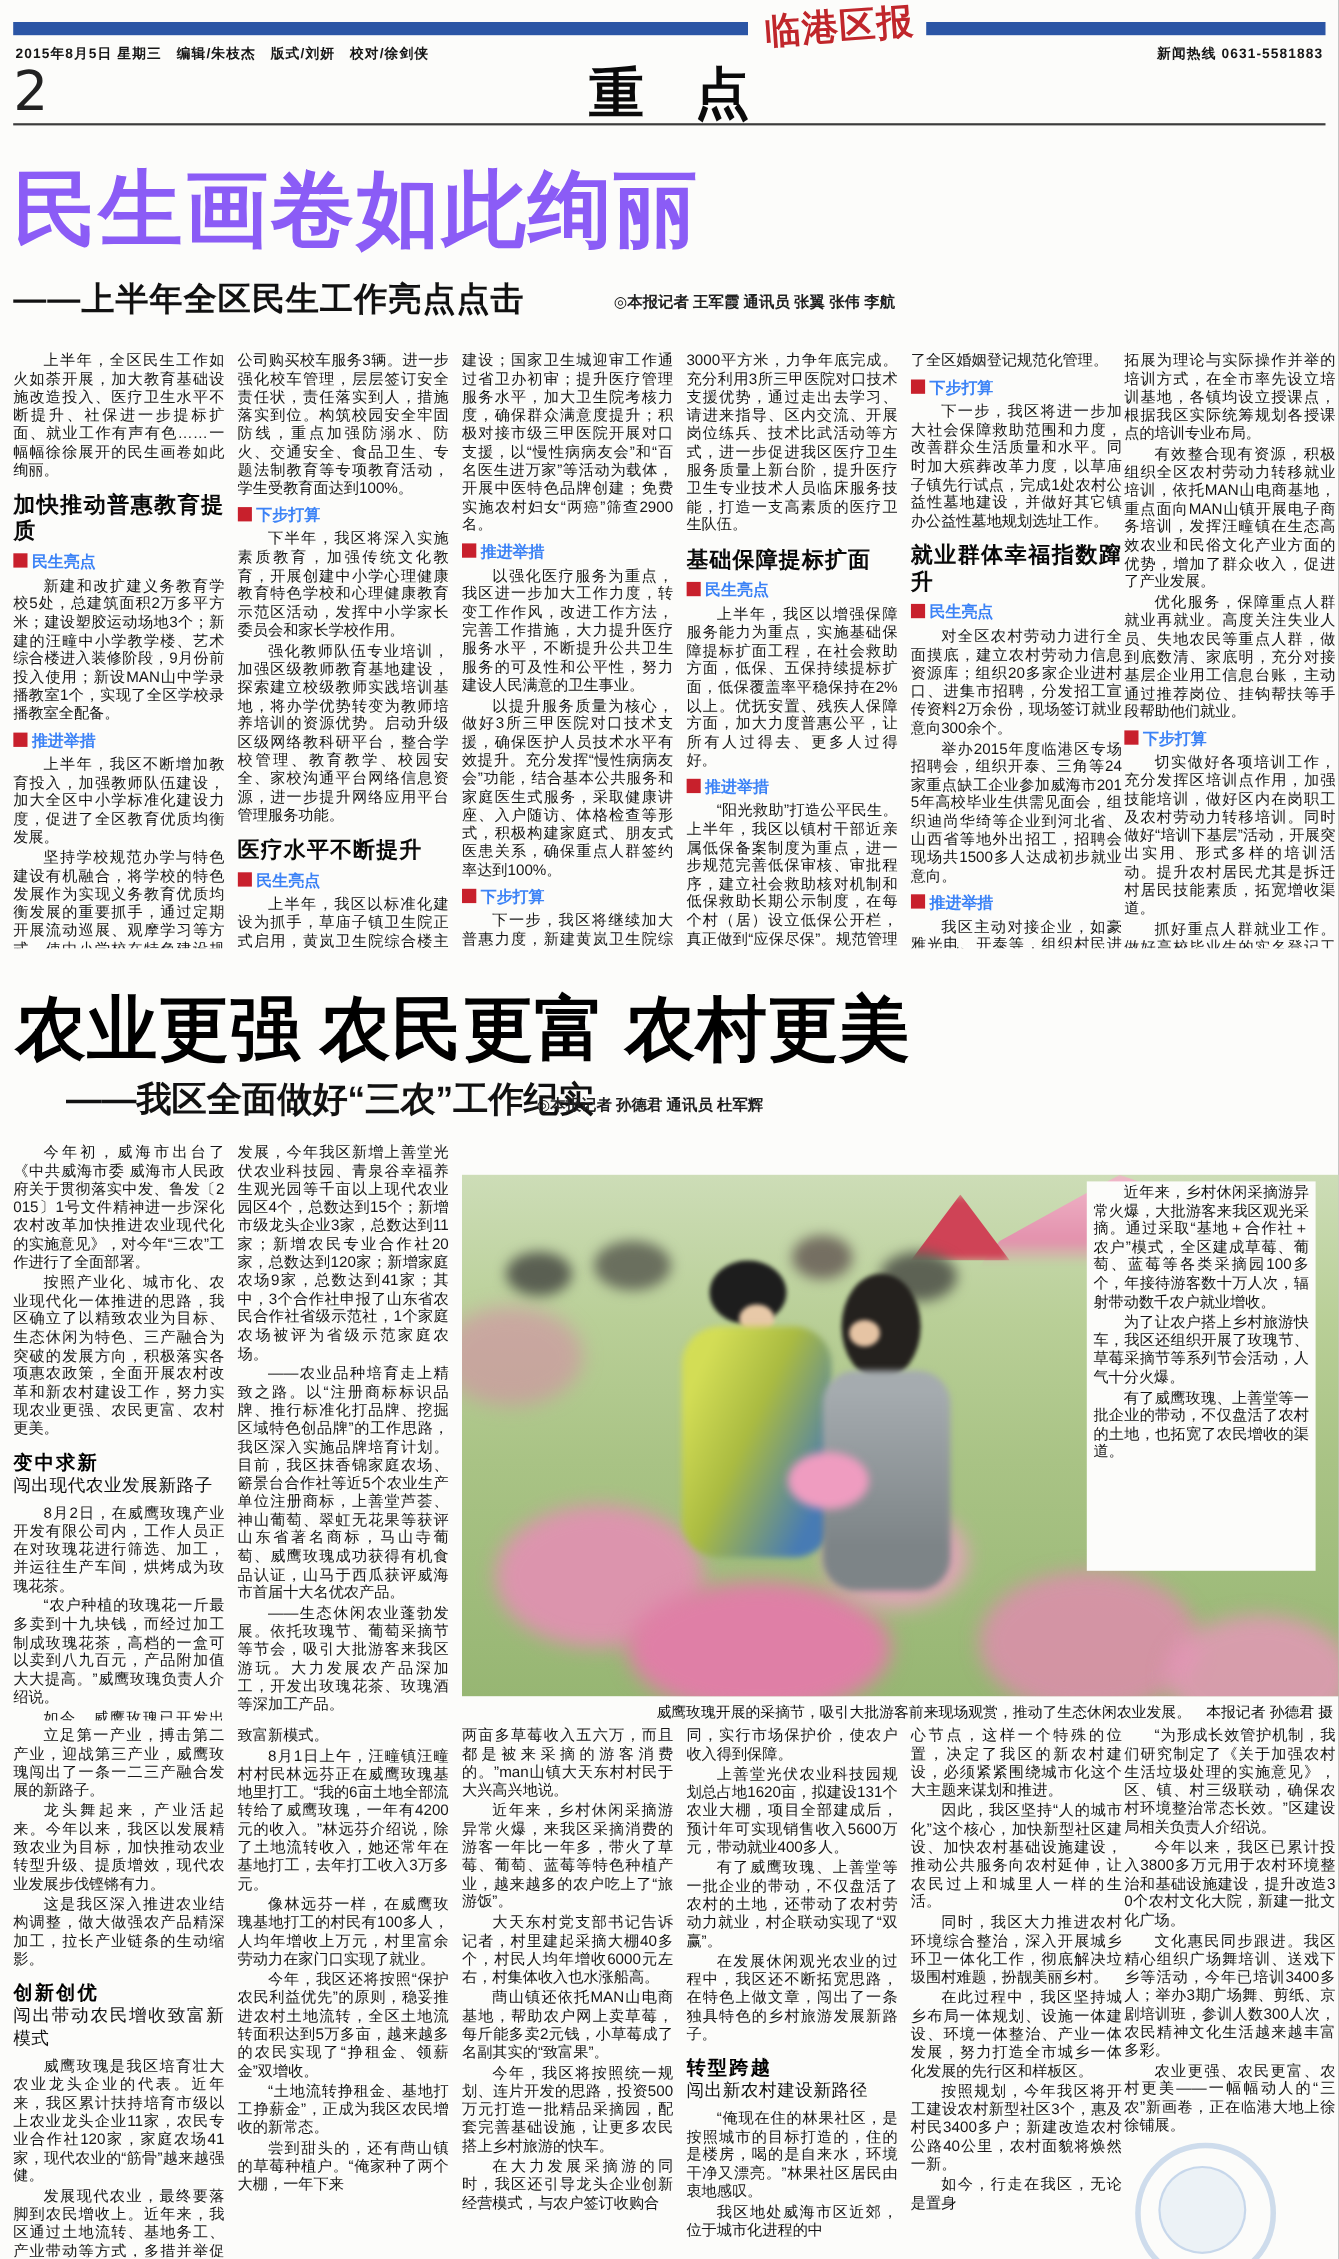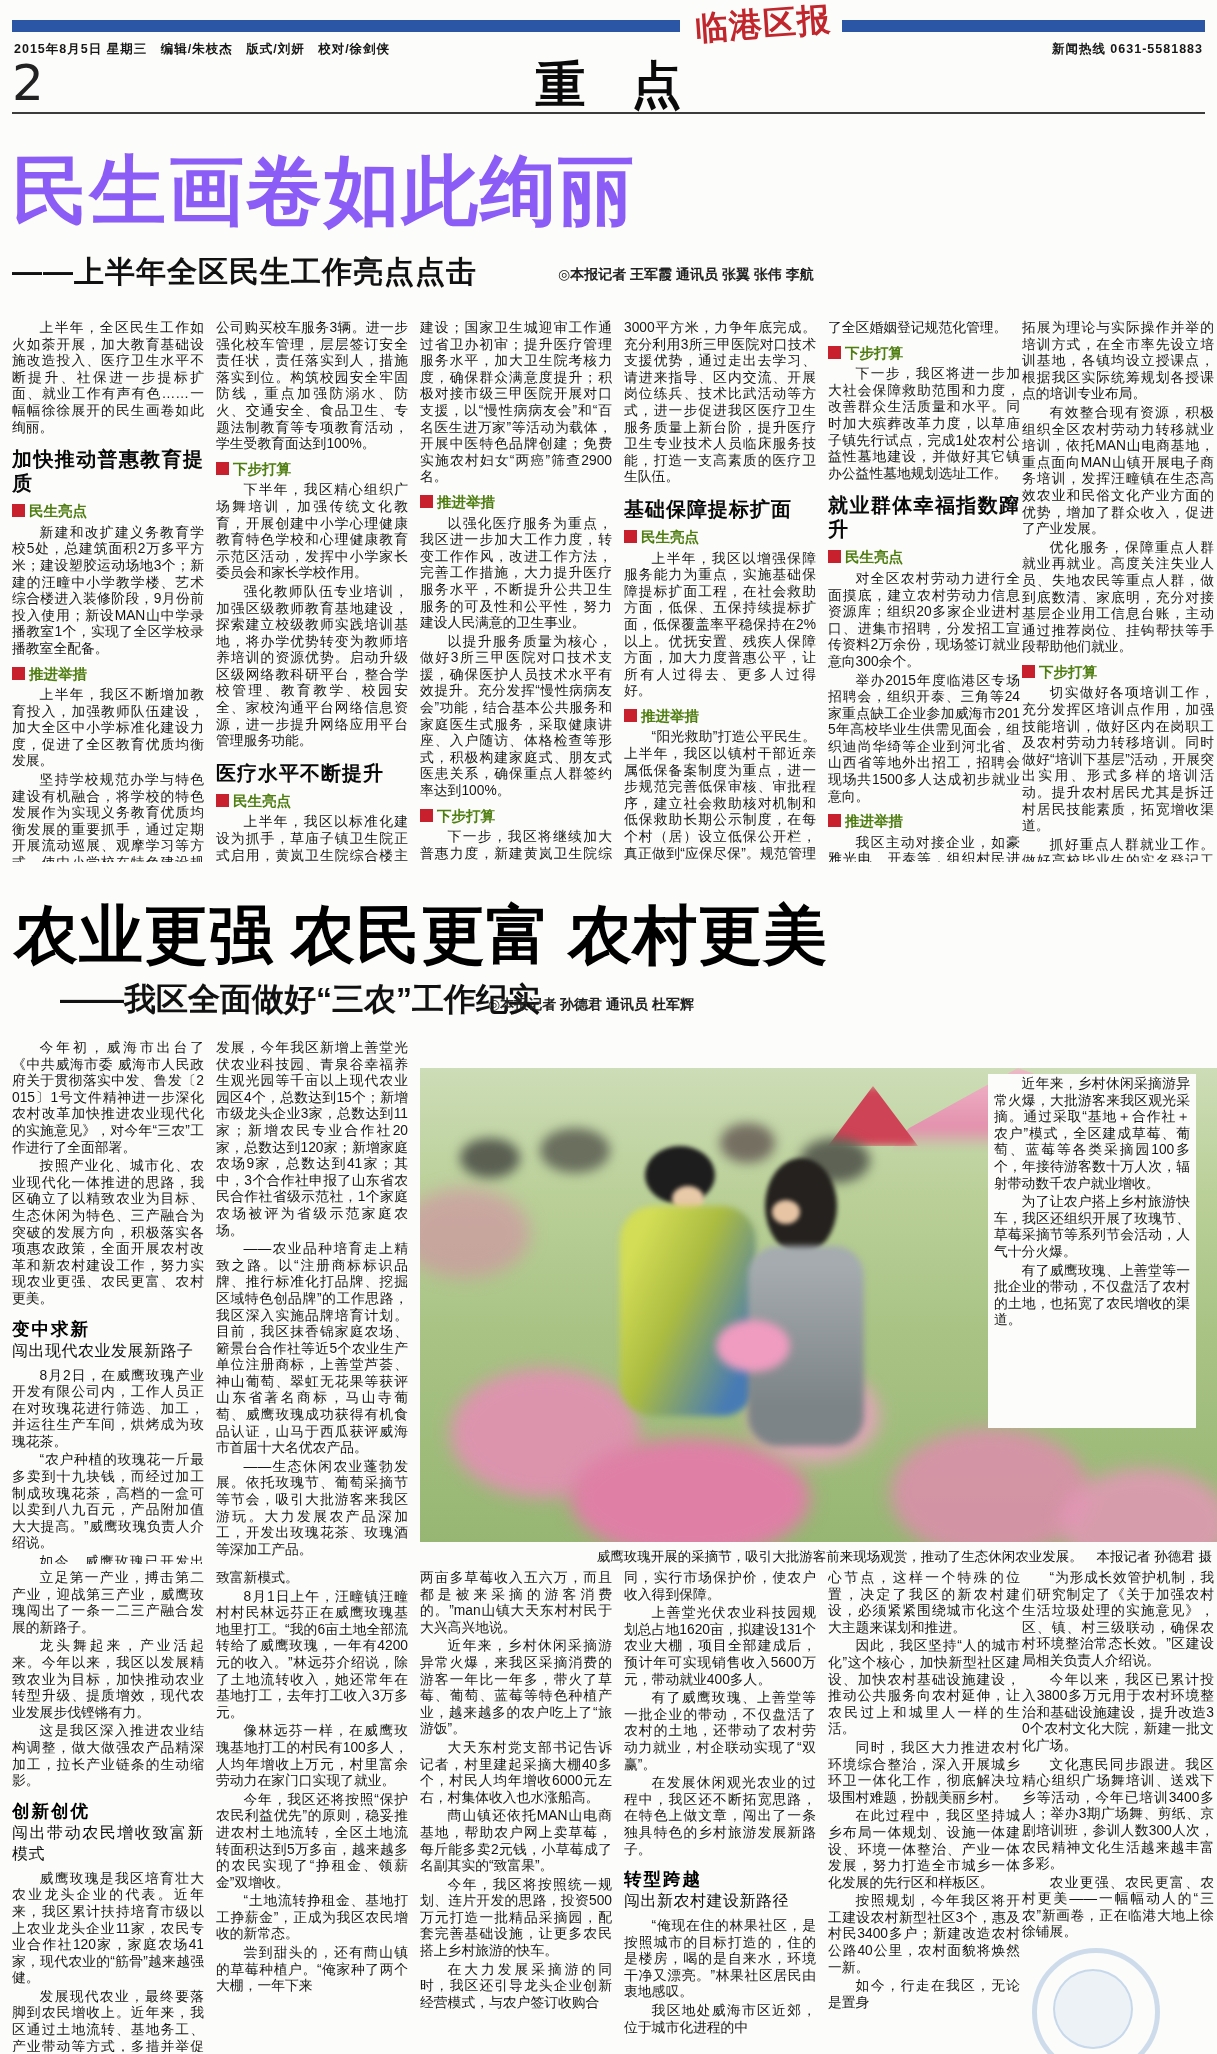--- a/index.html
+++ b/index.html
@@ -31,21 +31,21 @@
   
   .col{position:absolute;width:192px;overflow:hidden;font-size:13.8px;line-height:16.6px;
        text-align:justify;text-justify:inter-ideograph;word-break:break-all;}
   .c1{left:12px}.c2{left:216px}.c3{left:420px}.c4{left:624px}.c5{left:828px}.c6{left:1022px}
   .a1col{top:320px;height:542px;}
   .a2u{top:1040px;height:524px;}
   .a2l{top:1570px;height:482px;}
   .para{margin:0 0 2px 0;text-indent:2em;}
   .para.cont{text-indent:0;}
   .sec-head{margin:11px 0 7px 0;font-size:20px;line-height:24px;font-weight:900;letter-spacing:1px;color:#090909;}
-  .blabel{margin:8px 0 5px 0;font-size:14.5px;font-weight:bold;color:#4d7c0f;}
+  .blabel{margin:8px 0 5px 0;font-size:14.5px;font-weight:bold;color:#3b82f6;}
   .sq{display:inline-block;width:13px;height:13px;background:#c8202c;margin-right:4px;vertical-align:-1px;}
   .subhead2{margin:10px 0 7px 0;}
   .subhead2 b{display:block;font-size:17.5px;line-height:22px;letter-spacing:2px;color:#000;}
   .subhead2 span{display:block;font-size:16px;line-height:21px;color:#111;letter-spacing:.5px;}
   
   .photo{position:absolute;left:420px;top:1068px;width:896px;height:474px;overflow:hidden;
          background:linear-gradient(180deg,#cdddb7 0%,#b9cf97 28%,#a9c385 55%,#97b673 100%);}
   .blob{position:absolute;border-radius:50%;filter:blur(9px);}
   .tent{position:absolute;left:468px;top:0;width:260px;height:86px;filter:blur(3px);
         background:linear-gradient(180deg,#efb3c6 10%,#e391ad 70%,transparent 95%);
@@ -85,21 +85,21 @@
       <h3 class="sec-head">加快推动普惠教育提质</h3>
       <div class="blabel"><span class="sq"></span><span>民生亮点</span></div>
       <p class="para">新建和改扩建义务教育学校5处，总建筑面积2万多平方米；建设塑胶运动场地3个；新建的汪疃中小学教学楼、艺术综合楼进入装修阶段，9月份前投入使用；新设MAN山中学录播教室1个，实现了全区学校录播教室全配备。</p>
       <div class="blabel"><span class="sq"></span><span>推进举措</span></div>
       <p class="para">上半年，我区不断增加教育投入，加强教师队伍建设，加大全区中小学标准化建设力度，促进了全区教育优质均衡发展。</p>
       <p class="para">坚持学校规范办学与特色建设有机融合，将学校的特色发展作为实现义务教育优质均衡发展的重要抓手，通过定期开展流动巡展、观摩学习等方式，使中小学校在特色建设规划、课程建设、师资建设、学校文化等方面取得显著的成效。</p>
     </div>
   <div class="col a1col c2">
       <p class="para cont">公司购买校车服务3辆。进一步强化校车管理，层层签订安全责任状，责任落实到人，措施落实到位。构筑校园安全牢固防线，重点加强防溺水、防火、交通安全、食品卫生、专题法制教育等专项教育活动，学生受教育面达到100%。</p>
       <div class="blabel"><span class="sq"></span><span>下步打算</span></div>
-      <p class="para">下半年，我区精心组织广场舞培训，加强传统文化教育，开展创建中小学心理健康教育特色学校和心理健康教育示范区活动，发挥中小学家长委员会和家长学校作用。</p>
+      <p class="para">下半年，我区将深入实施素质教育，加强传统文化教育，开展创建中小学心理健康教育特色学校和心理健康教育示范区活动，发挥中小学家长委员会和家长学校作用。</p>
       <p class="para">强化教师队伍专业培训，加强区级教师教育基地建设，探索建立校级教师实践培训基地，将办学优势转变为教师培养培训的资源优势。启动升级区级网络教科研平台，整合学校管理、教育教学、校园安全、家校沟通平台网络信息资源，进一步提升网络应用平台管理服务功能。</p>
       <h3 class="sec-head">医疗水平不断提升</h3>
       <div class="blabel"><span class="sq"></span><span>民生亮点</span></div>
       <p class="para">上半年，我区以标准化建设为抓手，草庙子镇卫生院正式启用，黄岚卫生院综合楼主体完工，完成农村急救站建设；配合好全市智慧医疗项目启动及人口健康信息化</p>
     </div>
   <div class="col a1col c3">
       <p class="para cont">建设；国家卫生城迎审工作通过省卫办初审；提升医疗管理服务水平，加大卫生院考核力度，确保群众满意度提升；积极对接市级三甲医院开展对口支援，以“慢性病病友会”和“百名医生进万家”等活动为载体，开展中医特色品牌创建；免费实施农村妇女“两癌”筛查2900名。</p>
       <div class="blabel"><span class="sq"></span><span>推进举措</span></div>
       <p class="para">以强化医疗服务为重点，我区进一步加大工作力度，转变工作作风，改进工作方法，完善工作措施，大力提升医疗服务水平，不断提升公共卫生服务的可及性和公平性，努力建设人民满意的卫生事业。</p>
       <p class="para">以提升服务质量为核心，做好3所三甲医院对口技术支援，确保医护人员技术水平有效提升。充分发挥“慢性病病友会”功能，结合基本公共服务和家庭医生式服务，采取健康讲座、入户随访、体格检查等形式，积极构建家庭式、朋友式医患关系，确保重点人群签约率达到100%。</p>

